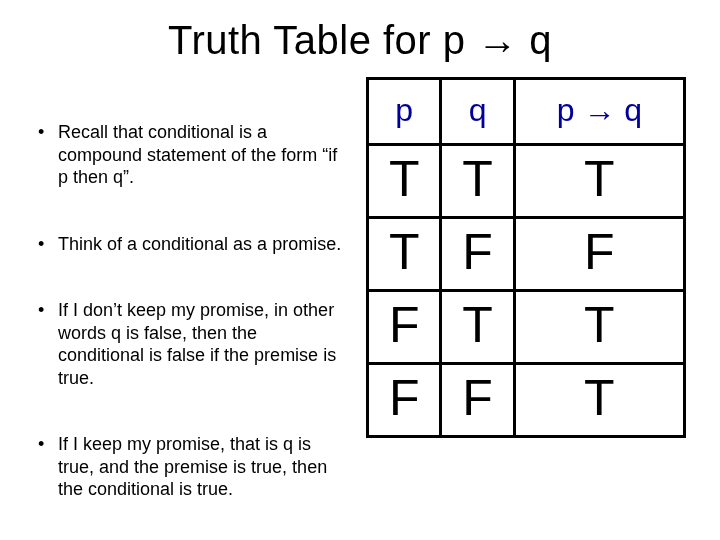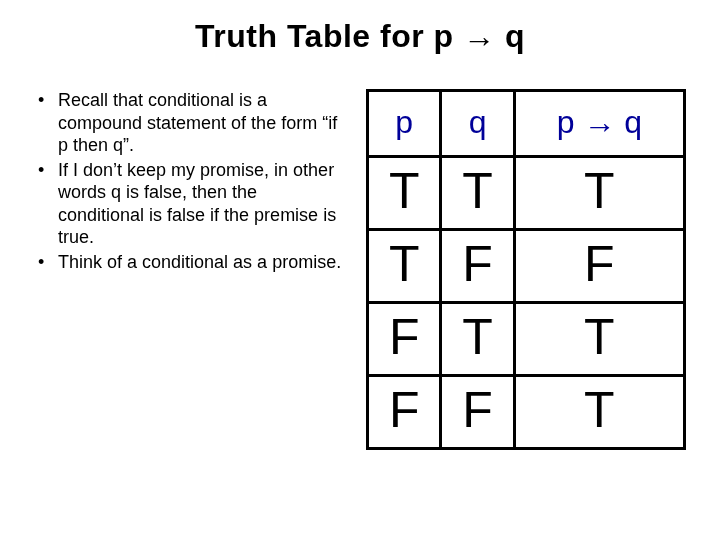--- a/index.html
+++ b/index.html
@@ -10,43 +10,44 @@
     font-family: Arial, Helvetica, sans-serif;
     color: #000;
     overflow: hidden;
   }
   .slide {
     width: 100%;
     height: 100%;
     padding: 18px 30px 20px 30px;
   }
   .title {
-    font-size: 32px;
-    font-weight: 700;
+    font-size: 40px;
+    font-weight: 400;
     text-align: center;
-    margin-bottom: 34px;
+    margin-bottom: 14px;
     letter-spacing: 0.5px;
   }
   .content {
     display: flex;
     gap: 24px;
     align-items: flex-start;
   }
   .left {
     flex: 0 0 312px;
   }
   .bullets {
     list-style: none;
     font-size: 18px;
     line-height: 1.25;
   }
   .bullets li {
     position: relative;
     padding-left: 28px;
     margin-bottom: 2px;
+    margin-top: 44px;
   }
   .bullets li::before {
     content: "•";
     position: absolute;
     left: 8px;
     top: 0;
     font-size: 18px;
   }
   .right {
     flex: 1;
@@ -76,22 +77,23 @@
 </style>
 </head>
 <body>
 
 <div class="slide">
   <h1 class="title">Truth Table for p → q</h1>
   <div class="content">
     <div class="left">
       <ul class="bullets">
         <li>Recall that conditional is a compound statement of the form “if p then q”.</li>
+        <li>Think of a conditional as a promise.</li>
         <li>If I don’t keep my promise, in other words q is false, then the conditional is false if the premise is true.</li>
-        <li>Think of a conditional as a promise.</li>
+        <li>If I keep my promise, that is q is true, and the premise is true, then the conditional is true.</li>
       </ul>
     </div>
     <div class="right">
       <table class="truth-table">
         <thead>
           <tr>
             <th>p</th>
             <th>q</th>
             <th>p → q</th>
           </tr>

